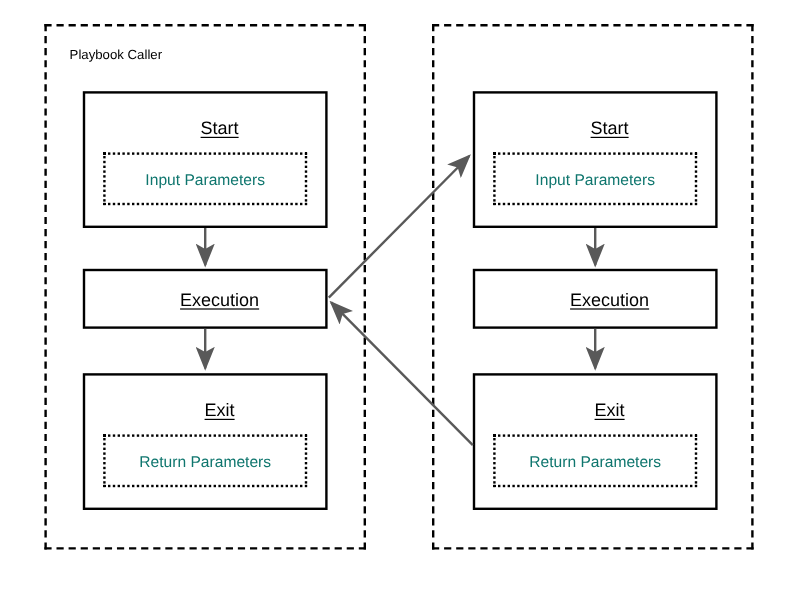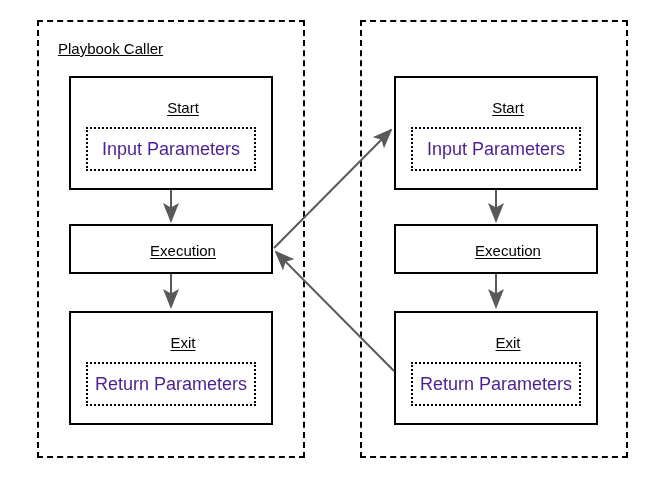--- a/index.html
+++ b/index.html
@@ -18,25 +18,24 @@
     overflow: hidden;
   }
   .swimlane {
     position: absolute;
     border: 2px dashed #000000;
     box-sizing: border-box;
     background: transparent;
   }
   .swimlane-title {
     position: absolute;
-    font-size: 15px;
+    font-size: 11px;
     color: #000000;
     white-space: nowrap;
     line-height: 1;
-    text-decoration: underline;
   }
   .node {
     position: absolute;
     border: 2px solid #000000;
     background: #ffffff;
     box-sizing: border-box;
   }
   .node-title {
     position: absolute;
     left: 0;
@@ -52,22 +51,22 @@
   .param-box {
     position: absolute;
     border: 2px dotted #000000;
     background: transparent;
     box-sizing: border-box;
     display: flex;
     align-items: center;
     justify-content: center;
   }
   .param-label {
-    font-size: 18px;
-    color: #4c1d95;
+    font-size: 13px;
+    color: #0f766e;
     line-height: 1;
     white-space: nowrap;
   }
   svg.overlay {
     position: absolute;
     left: 0;
     top: 0;
     width: 671px;
     height: 492px;
     pointer-events: none;

